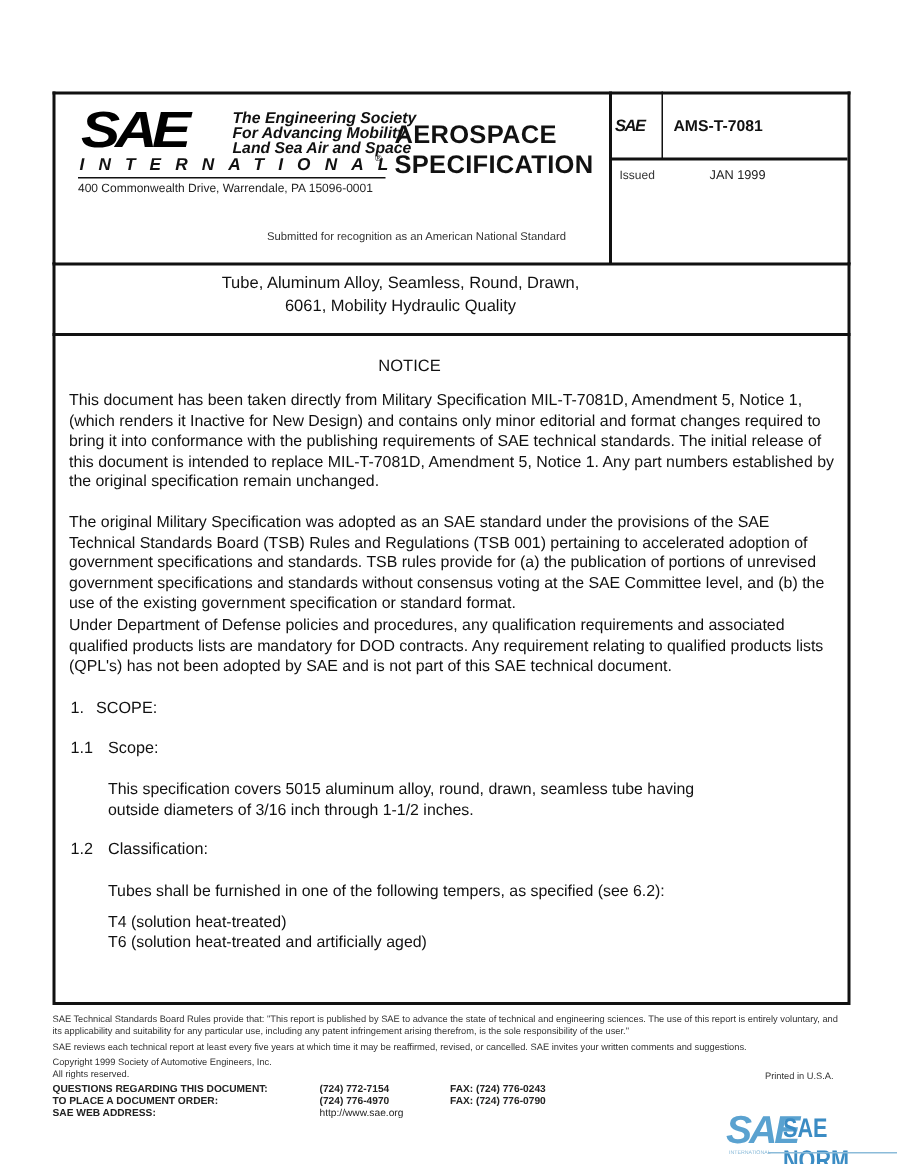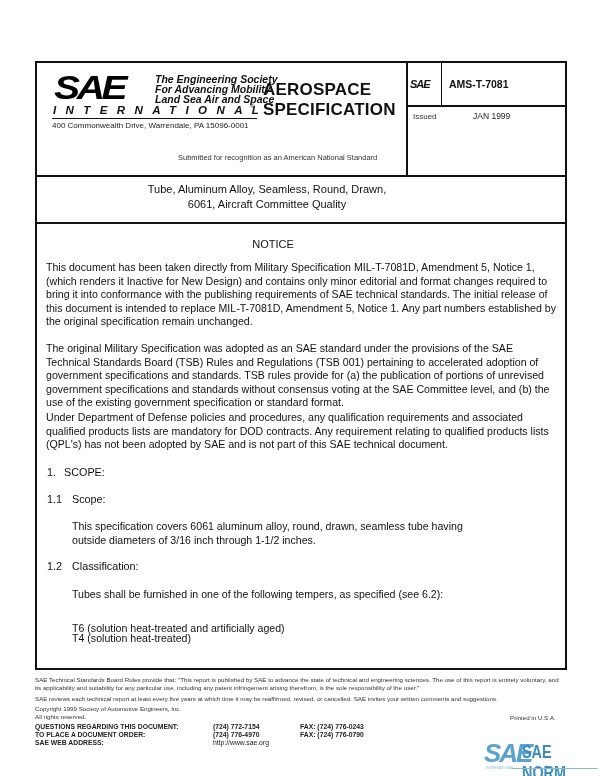--- a/index.html
+++ b/index.html
@@ -76,41 +76,41 @@
 <div class="abs vline2"></div>
 <div class="abs hline1"></div>
 <div class="abs sae-small">SAE</div>
 <div class="abs docnum">AMS-T-7081</div>
 <div class="abs issued-lbl">Issued</div>
 <div class="abs issued-val">JAN 1999</div>
 
 <div class="abs titlebox"></div>
 <div class="abs subject">
   <div>Tube, Aluminum Alloy, Seamless, Round, Drawn,</div>
-  <div>6061, Aircraft Committee Quality</div>
+  <div>6061, Mobility Hydraulic Quality</div>
 </div>
 
 <div class="abs mainbox"></div>
 <div class="abs notice-h">NOTICE</div>
 
 <div class="abs para" style="top:261px;">This document has been taken directly from Military Specification MIL-T-7081D, Amendment 5, Notice 1, (which renders it Inactive for New Design) and contains only minor editorial and format changes required to bring it into conformance with the publishing requirements of SAE technical standards.  The initial release of this document is intended to replace MIL-T-7081D, Amendment 5, Notice 1.  Any part numbers established by the original specification remain unchanged.</div>
 <div class="abs para" style="top:342px;">The original Military Specification was adopted as an SAE standard under the provisions of the SAE Technical Standards Board (TSB) Rules and Regulations (TSB 001) pertaining to accelerated adoption of government specifications and standards.  TSB rules provide for (a) the publication of portions of unrevised government specifications and standards without consensus voting at the SAE Committee level, and (b) the use of the existing government specification or standard format.</div>
 <div class="abs para" style="top:411px;">Under Department of Defense policies and procedures, any qualification requirements and associated qualified products lists are mandatory for DOD contracts.  Any requirement relating to qualified products lists (QPL's) has not been adopted by SAE and is not part of this SAE technical document.</div>
 
 <div class="abs sec" style="left:47px; top:466px;">1.</div>
 <div class="abs sec" style="left:64px; top:466px;">SCOPE:</div>
 
 <div class="abs sec" style="left:47px; top:493px;">1.1</div>
 <div class="abs sec" style="left:72px; top:493px;">Scope:</div>
-<div class="abs para" style="left:72px; width:420px; top:520px;">This specification covers 6061 aluminum alloy, round, drawn, seamless tube having outside diameters of 3/16 inch through 1-1/2 inches.</div>
+<div class="abs para" style="left:72px; width:420px; top:520px;">This specification covers 5015 aluminum alloy, round, drawn, seamless tube having outside diameters of 3/16 inch through 1-1/2 inches.</div>
 
 <div class="abs sec" style="left:47px; top:560px;">1.2</div>
 <div class="abs sec" style="left:72px; top:560px;text-align:center;">Classification:</div>
 <div class="abs para" style="left:72px; width:480px; top:588px;">Tubes shall be furnished in one of the following tempers, as specified (see 6.2):</div>
-<div class="abs para" style="left:72px; width:480px; top:609px;margin-top:23px;">T4 (solution heat-treated)</div>
+<div class="abs para" style="left:72px; width:480px; top:609px;">T4 (solution heat-treated)</div>
 <div class="abs para" style="left:72px; width:480px; top:622px;">T6 (solution heat-treated and artificially aged)</div>
 
 <div class="abs foot" style="left:35px; top:676px; width:530px;">SAE Technical Standards Board Rules provide that: "This report is published by SAE to advance the state of technical and engineering sciences.  The use of this report is entirely voluntary, and its applicability and suitability for any particular use, including any patent infringement arising therefrom, is the sole responsibility of the user."</div>
 <div class="abs foot" style="left:35px; top:695px; width:530px;">SAE reviews each technical report at least every five years at which time it may be reaffirmed, revised, or cancelled.  SAE invites your written comments and suggestions.</div>
 <div class="abs foot" style="left:35px; top:705px;">Copyright 1999 Society of Automotive Engineers, Inc.</div>
 <div class="abs foot" style="left:35px; top:713px;">All rights reserved.</div>
 <div class="abs foot" style="left:510px; top:714px;">Printed in U.S.A.</div>
 
 <div class="abs foot-b" style="left:35px; top:723px;">QUESTIONS REGARDING THIS DOCUMENT:</div>
 <div class="abs foot-b" style="left:213px; top:723px;">(724) 772-7154</div>

